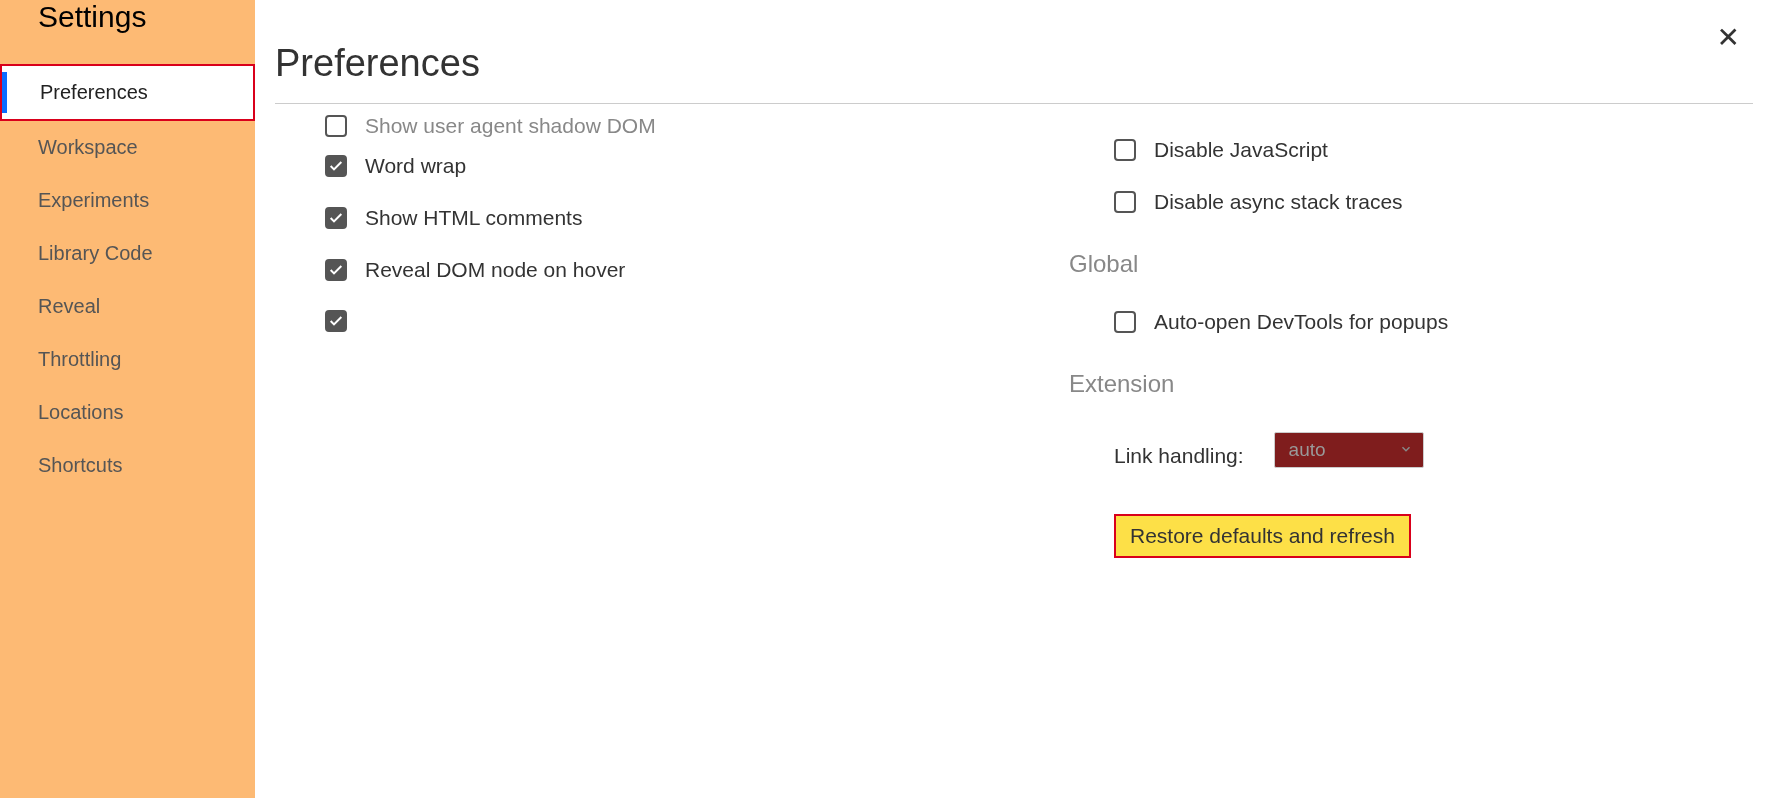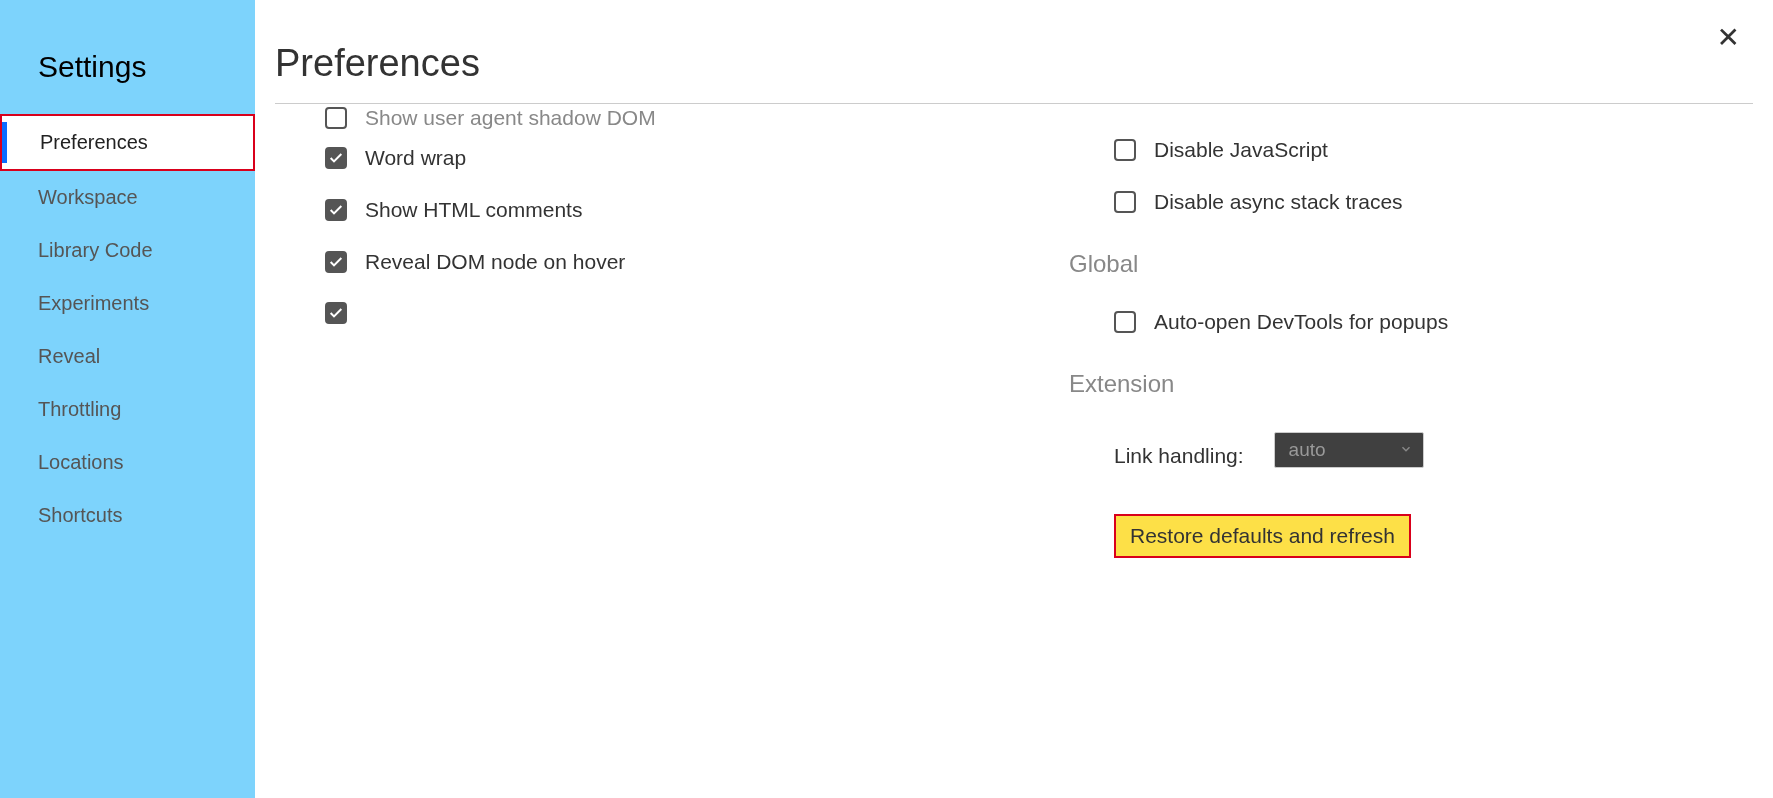--- a/index.html
+++ b/index.html
@@ -9,22 +9,21 @@
     font-size: 20px;
     color: #333;
     background: #fff;
     display: flex;
     height: 798px;
     width: 1773px;
     overflow: hidden;
   }
   .sidebar {
     width: 255px;
-    background: #7dd3fc;
-    padding-top: 50px;
+    background: #fdba74;
     flex-shrink: 0;
   }
   .sidebar-title {
     font-size: 30px;
     font-weight: 400;
     color: #000;
     padding: 0 30px 30px 38px;
   }
   .sidebar-item {
     padding: 15px 20px 15px 38px;
@@ -142,40 +141,40 @@
     display: inline-flex;
     align-items: center;
     justify-content: space-between;
     border: 1px solid #ccc;
     border-radius: 2px;
     padding: 6px 10px 6px 14px;
     min-width: 150px;
     color: #999;
     font-size: 19px;
     cursor: pointer;
-    background: #404040;
+    background: #7f1d1d;
   }
   .select .chev {
     margin-left: 30px;
   }
   .restore-btn {
     display: inline-block;
     margin: 30px 0 30px 45px;
     padding: 8px 14px;
     background: #fde047;
     border: 2px solid #d9001b;
     font-size: 21px;
     color: #333;
     cursor: pointer;
   }
   .cutoff {
     color: #bdbdbd;
     overflow: hidden;
     height: 20px;
-    margin-top: 8px;
+    margin-top: 16px;
   }
   .cutoff .setting-label { color: #888; }
   
   .content-scroll::-webkit-scrollbar { width: 22px; background: #f7f7f7; }
   .content-scroll::-webkit-scrollbar-thumb { background: #c8c8c8; }
   .content-scroll::-webkit-scrollbar-button:single-button {
     background: #f0f0f0;
     height: 22px;
     display: block;
   }
@@ -185,24 +184,24 @@
 
 <aside class="sidebar">
   <div class="sidebar-title">Settings</div>
   <div class="sidebar-item selected outlined">
     <span>Preferences</span>
   </div>
   <div class="sidebar-item">
     <span>Workspace</span>
   </div>
   <div class="sidebar-item">
+    <span>Experiments</span>
+  </div>
+  <div class="sidebar-item">
     <span>Library Code</span>
-  </div>
-  <div class="sidebar-item">
-    <span>Experiments</span>
   </div>
   <div class="sidebar-item">
     <span>Reveal</span>
   </div>
   <div class="sidebar-item">
     <span>Throttling</span>
   </div>
   <div class="sidebar-item">
     <span>Locations</span>
   </div>

